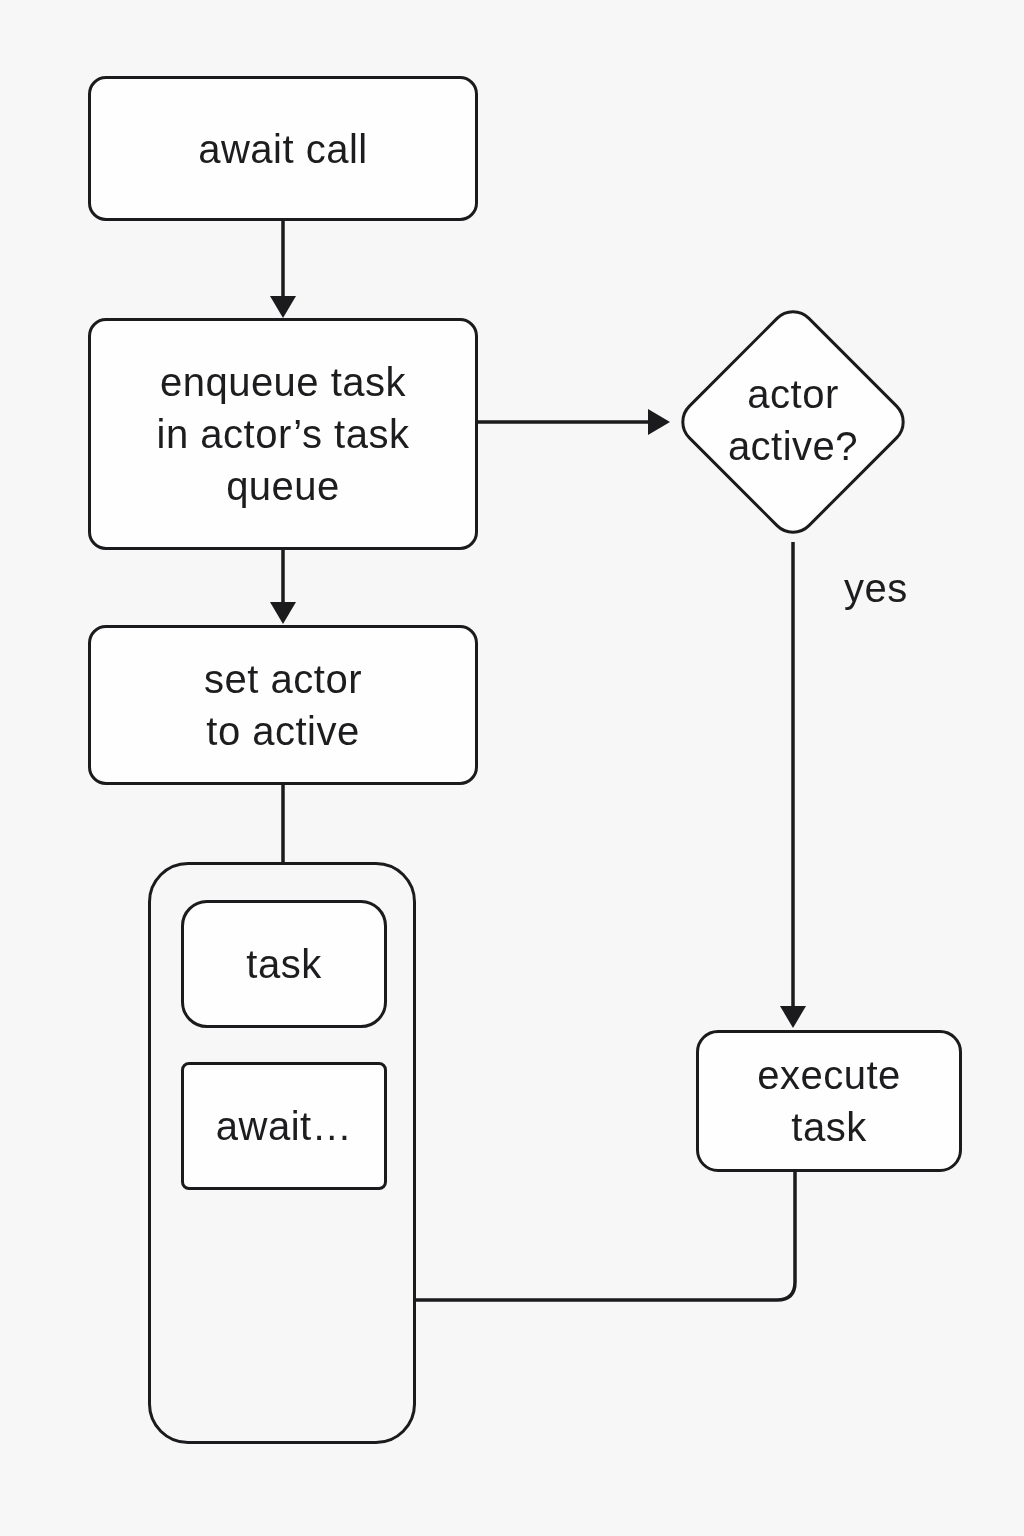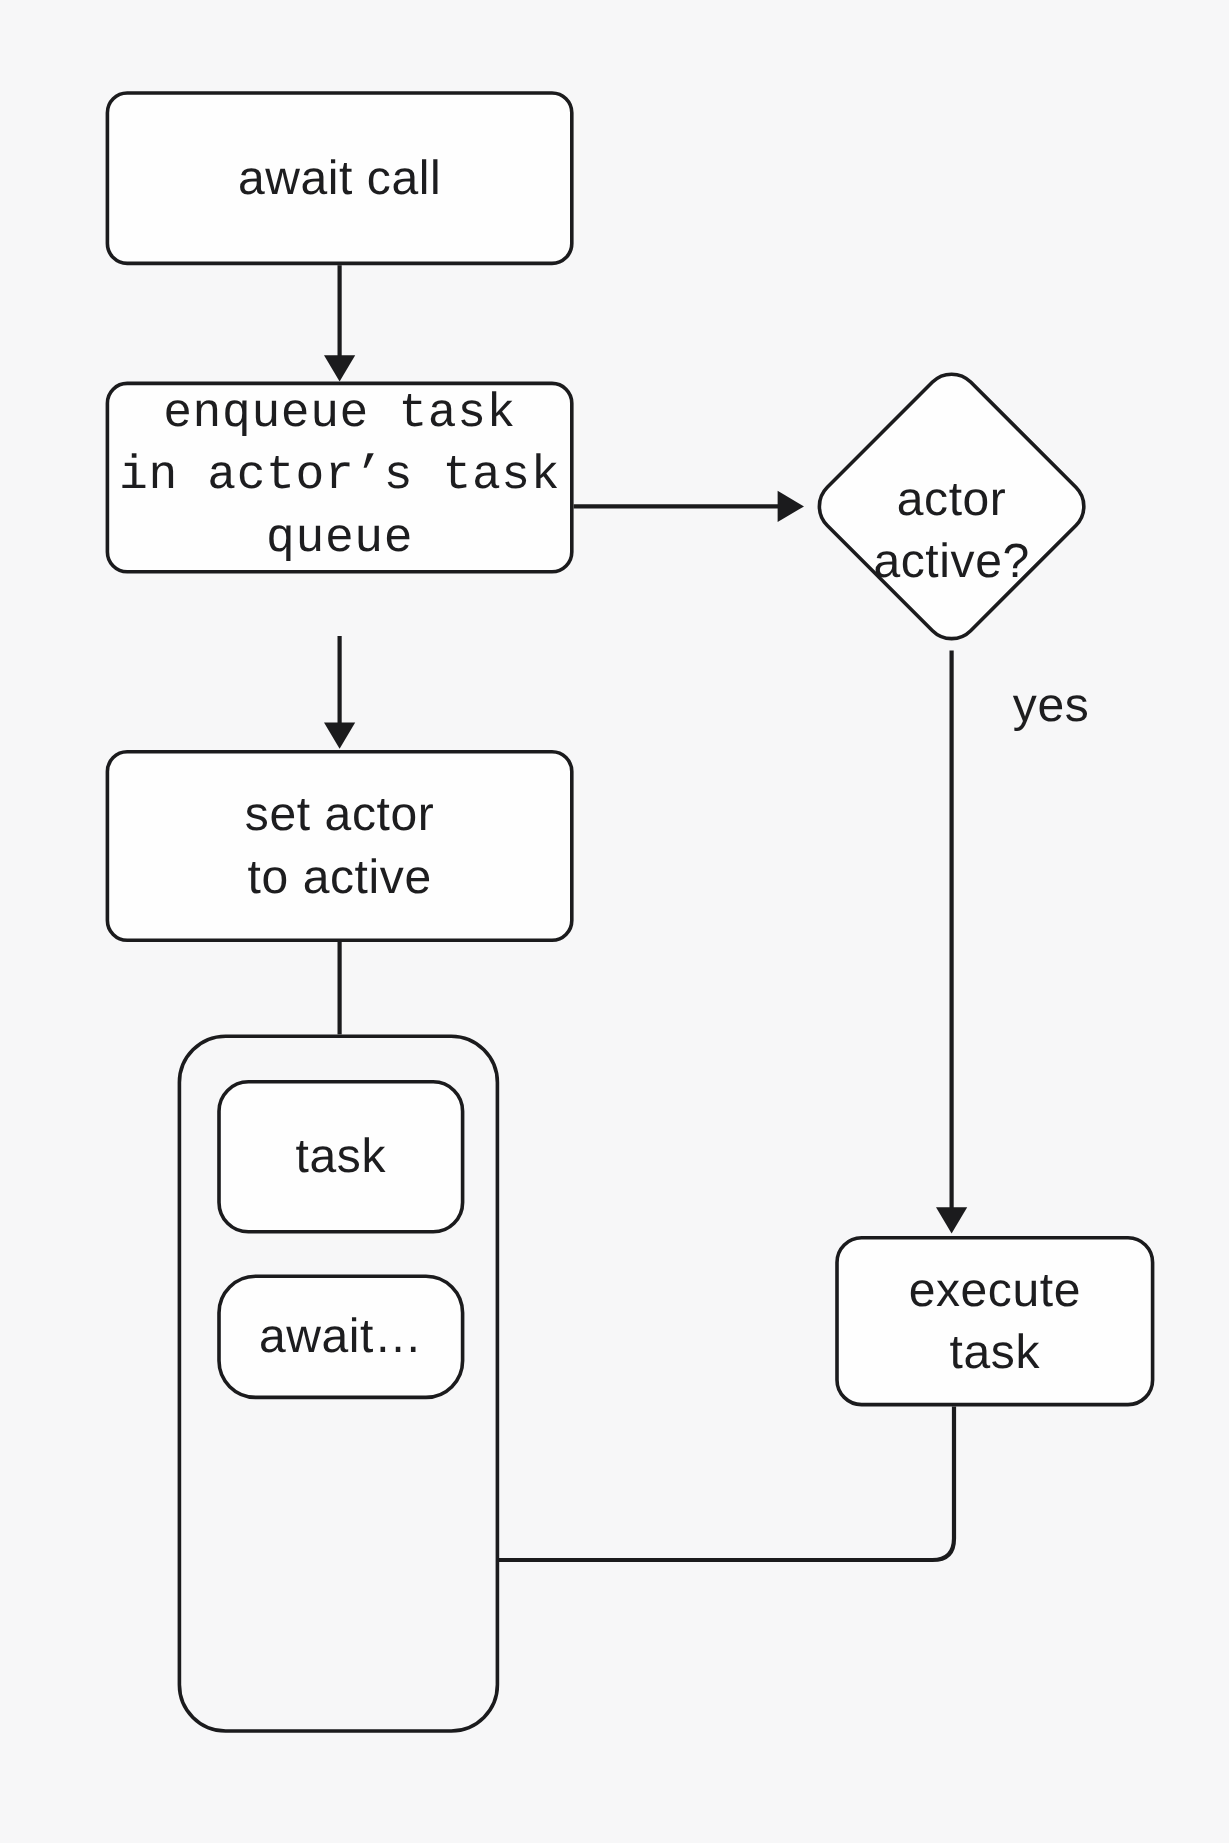--- a/index.html
+++ b/index.html
@@ -41,45 +41,45 @@
   }
   .label {
     font-size: 40px;
     line-height: 1.3;
     color: var(--text);
     text-align: center;
     white-space: pre-line;
     letter-spacing: 0.5px;
   }
   .node-await-call  { left: 88px;  top: 76px;   width: 390px; height: 145px; align-items: center; }
-  .node-enqueue     { left: 88px;  top: 318px;  width: 390px; height: 160px; font-family: Liberation Mono, monospace; }
+  .node-enqueue     { left: 88px;  top: 318px;  width: 390px; height: 232px; }
   .node-set-active  { left: 88px;  top: 625px;  width: 390px; height: 160px; }
   .queue-container  {
     left: 148px; top: 862px; width: 268px; height: 582px;
     border-radius: 40px;
     background: var(--bg);
     display: block;
   }
   .node-task        { left: 181px; top: 900px;  width: 206px; height: 128px; border-radius: 26px; }
-  .node-await-more  { left: 181px; top: 1062px; width: 206px; height: 104px; border-radius: 32px; }
+  .node-await-more  { left: 181px; top: 1062px; width: 206px; height: 128px; border-radius: 8px; }
   .node-execute     { left: 662px; top: 1030px; width: 266px; height: 142px; border-radius: 22px; margin-left: 34px; }
   .diamond-shape {
     position: absolute;
     left: 707px; top: 336px;
     width: 172px; height: 172px;
     background: var(--fill);
     border: 3.5px solid var(--stroke);
     border-radius: 24px;
     transform: rotate(45deg);
   }
   .diamond-label {
     position: absolute;
-    left: 693px; top: 384px;
+    left: 693px; top: 368px;
     width: 200px; height: 110px;
-    display: flex; align-items: flex-end; justify-content: center;
+    display: flex; align-items: flex-start; justify-content: center;
   }
   .edge-label-yes {
     position: absolute;
     left: 844px; top: 566px;
     font-size: 40px;
     color: var(--text);
     letter-spacing: 0.5px;
   }
 </style>
 </head>

